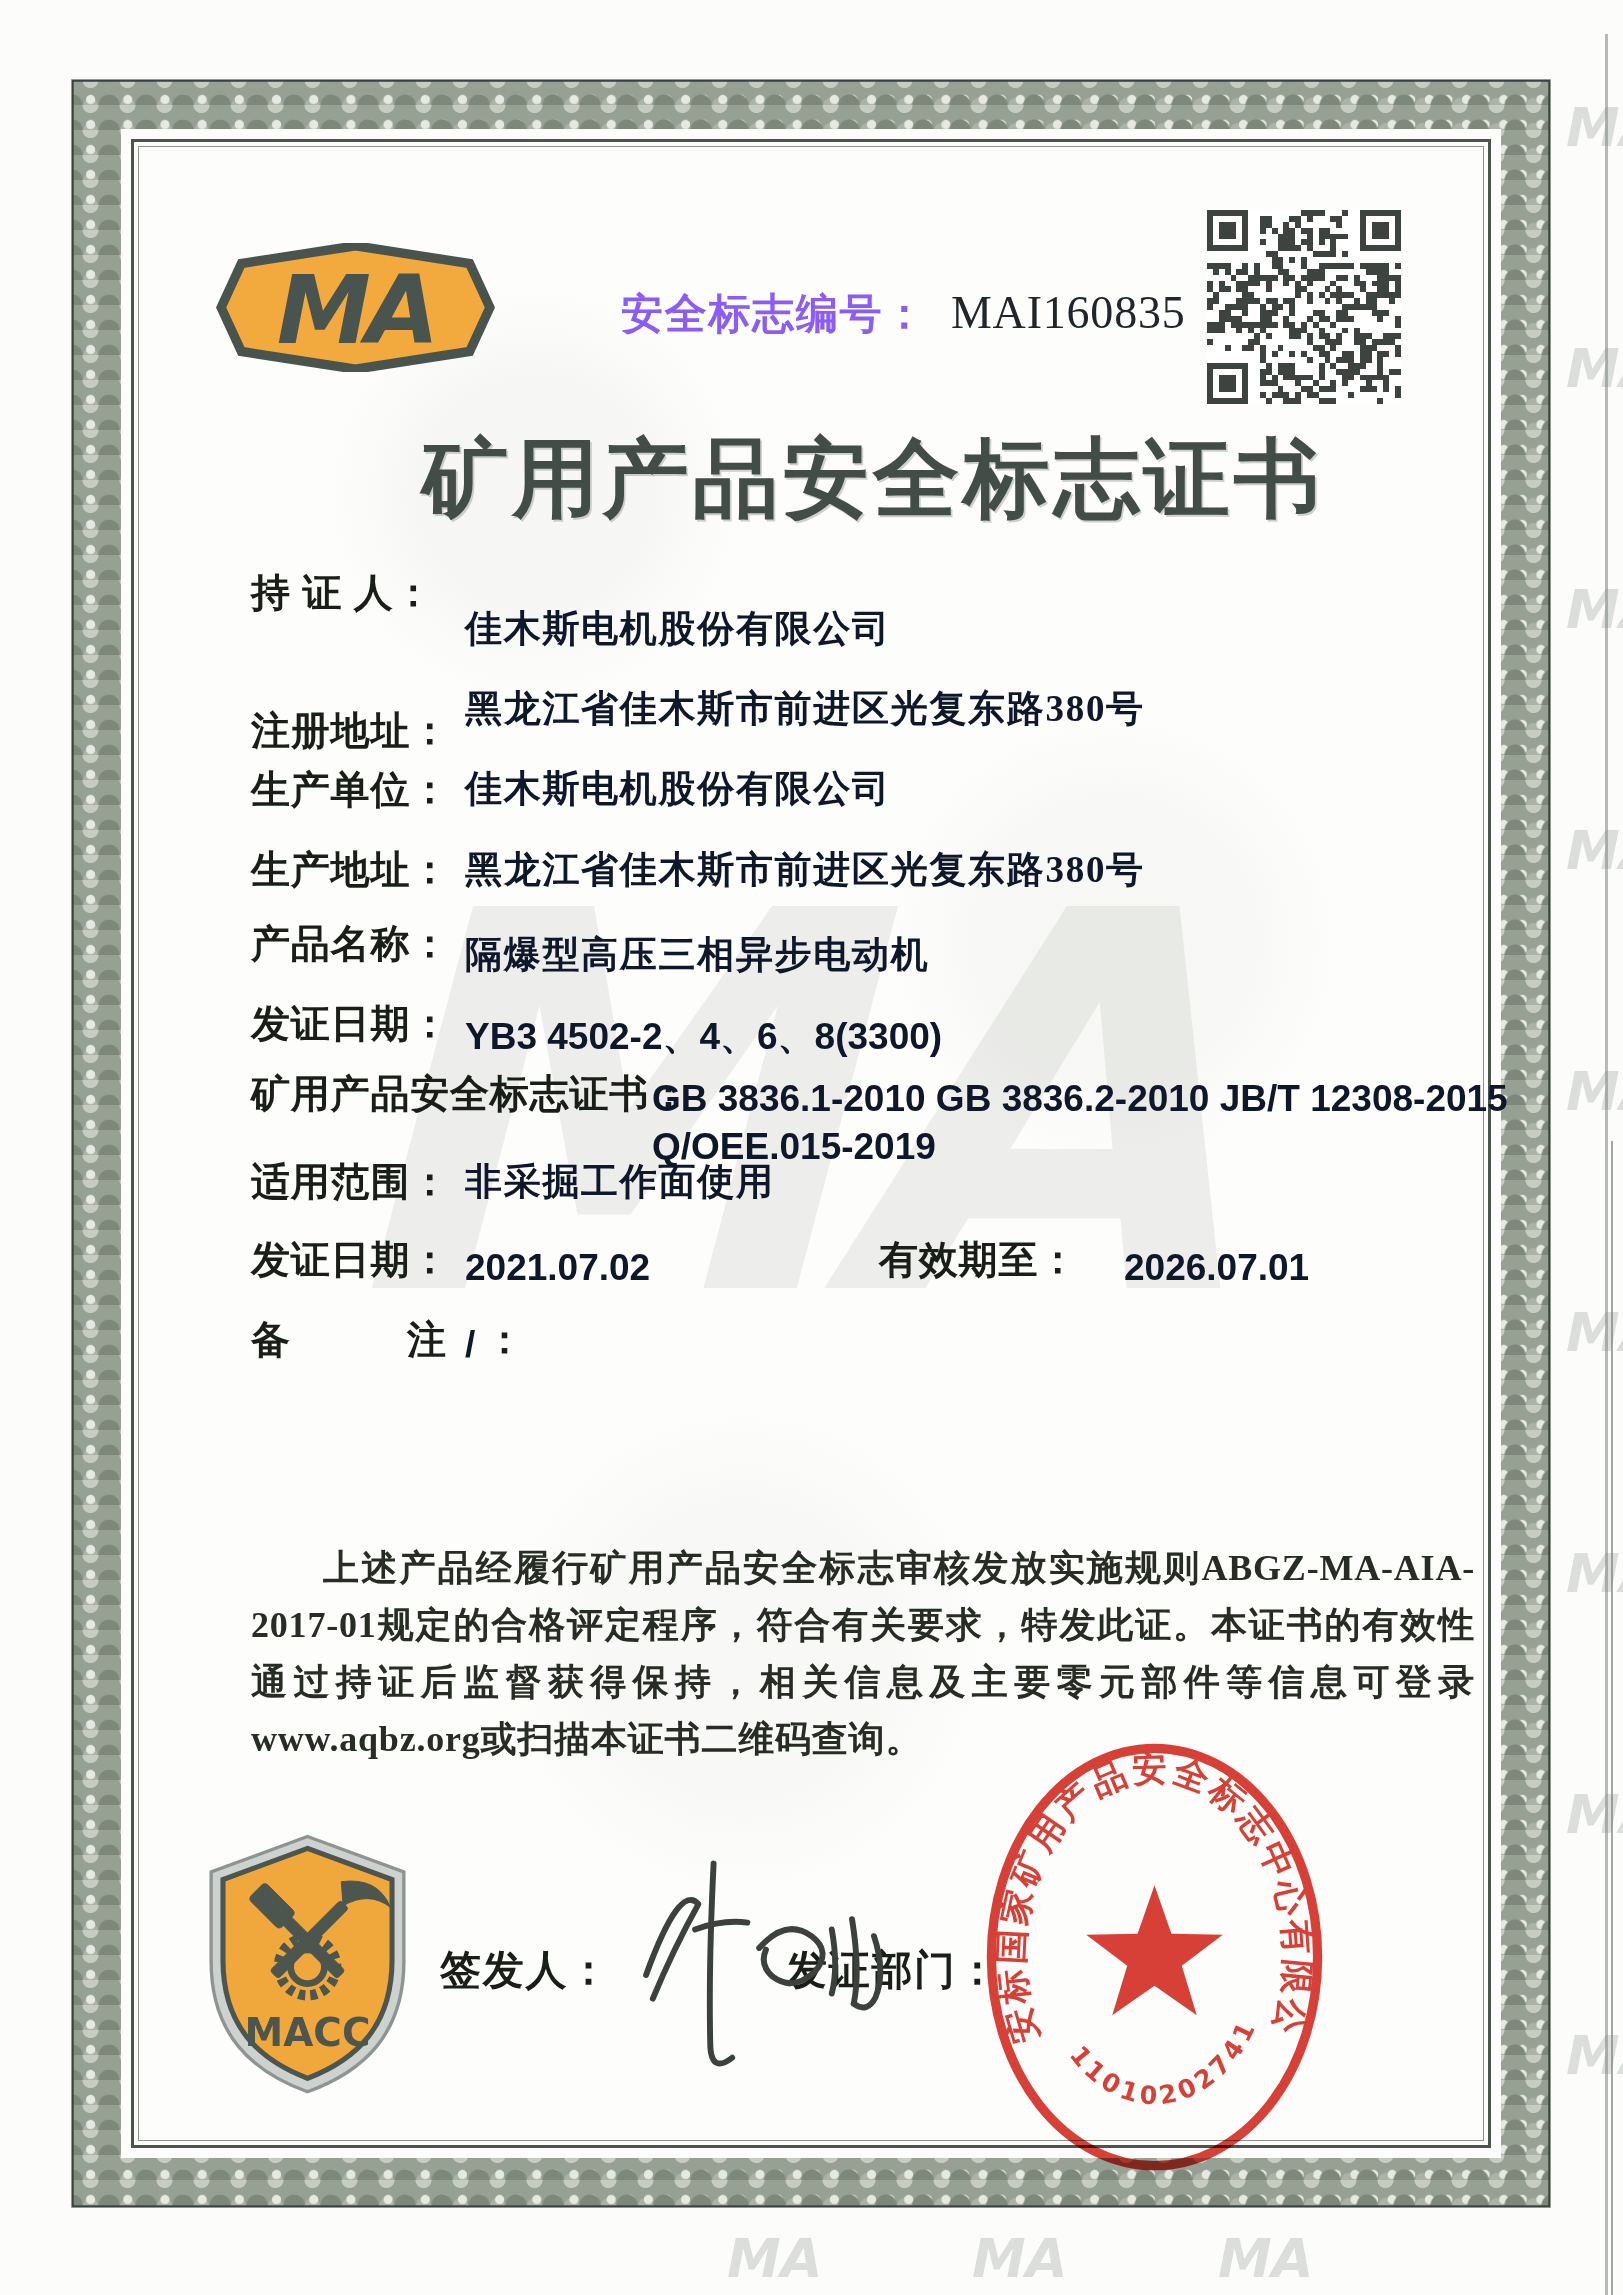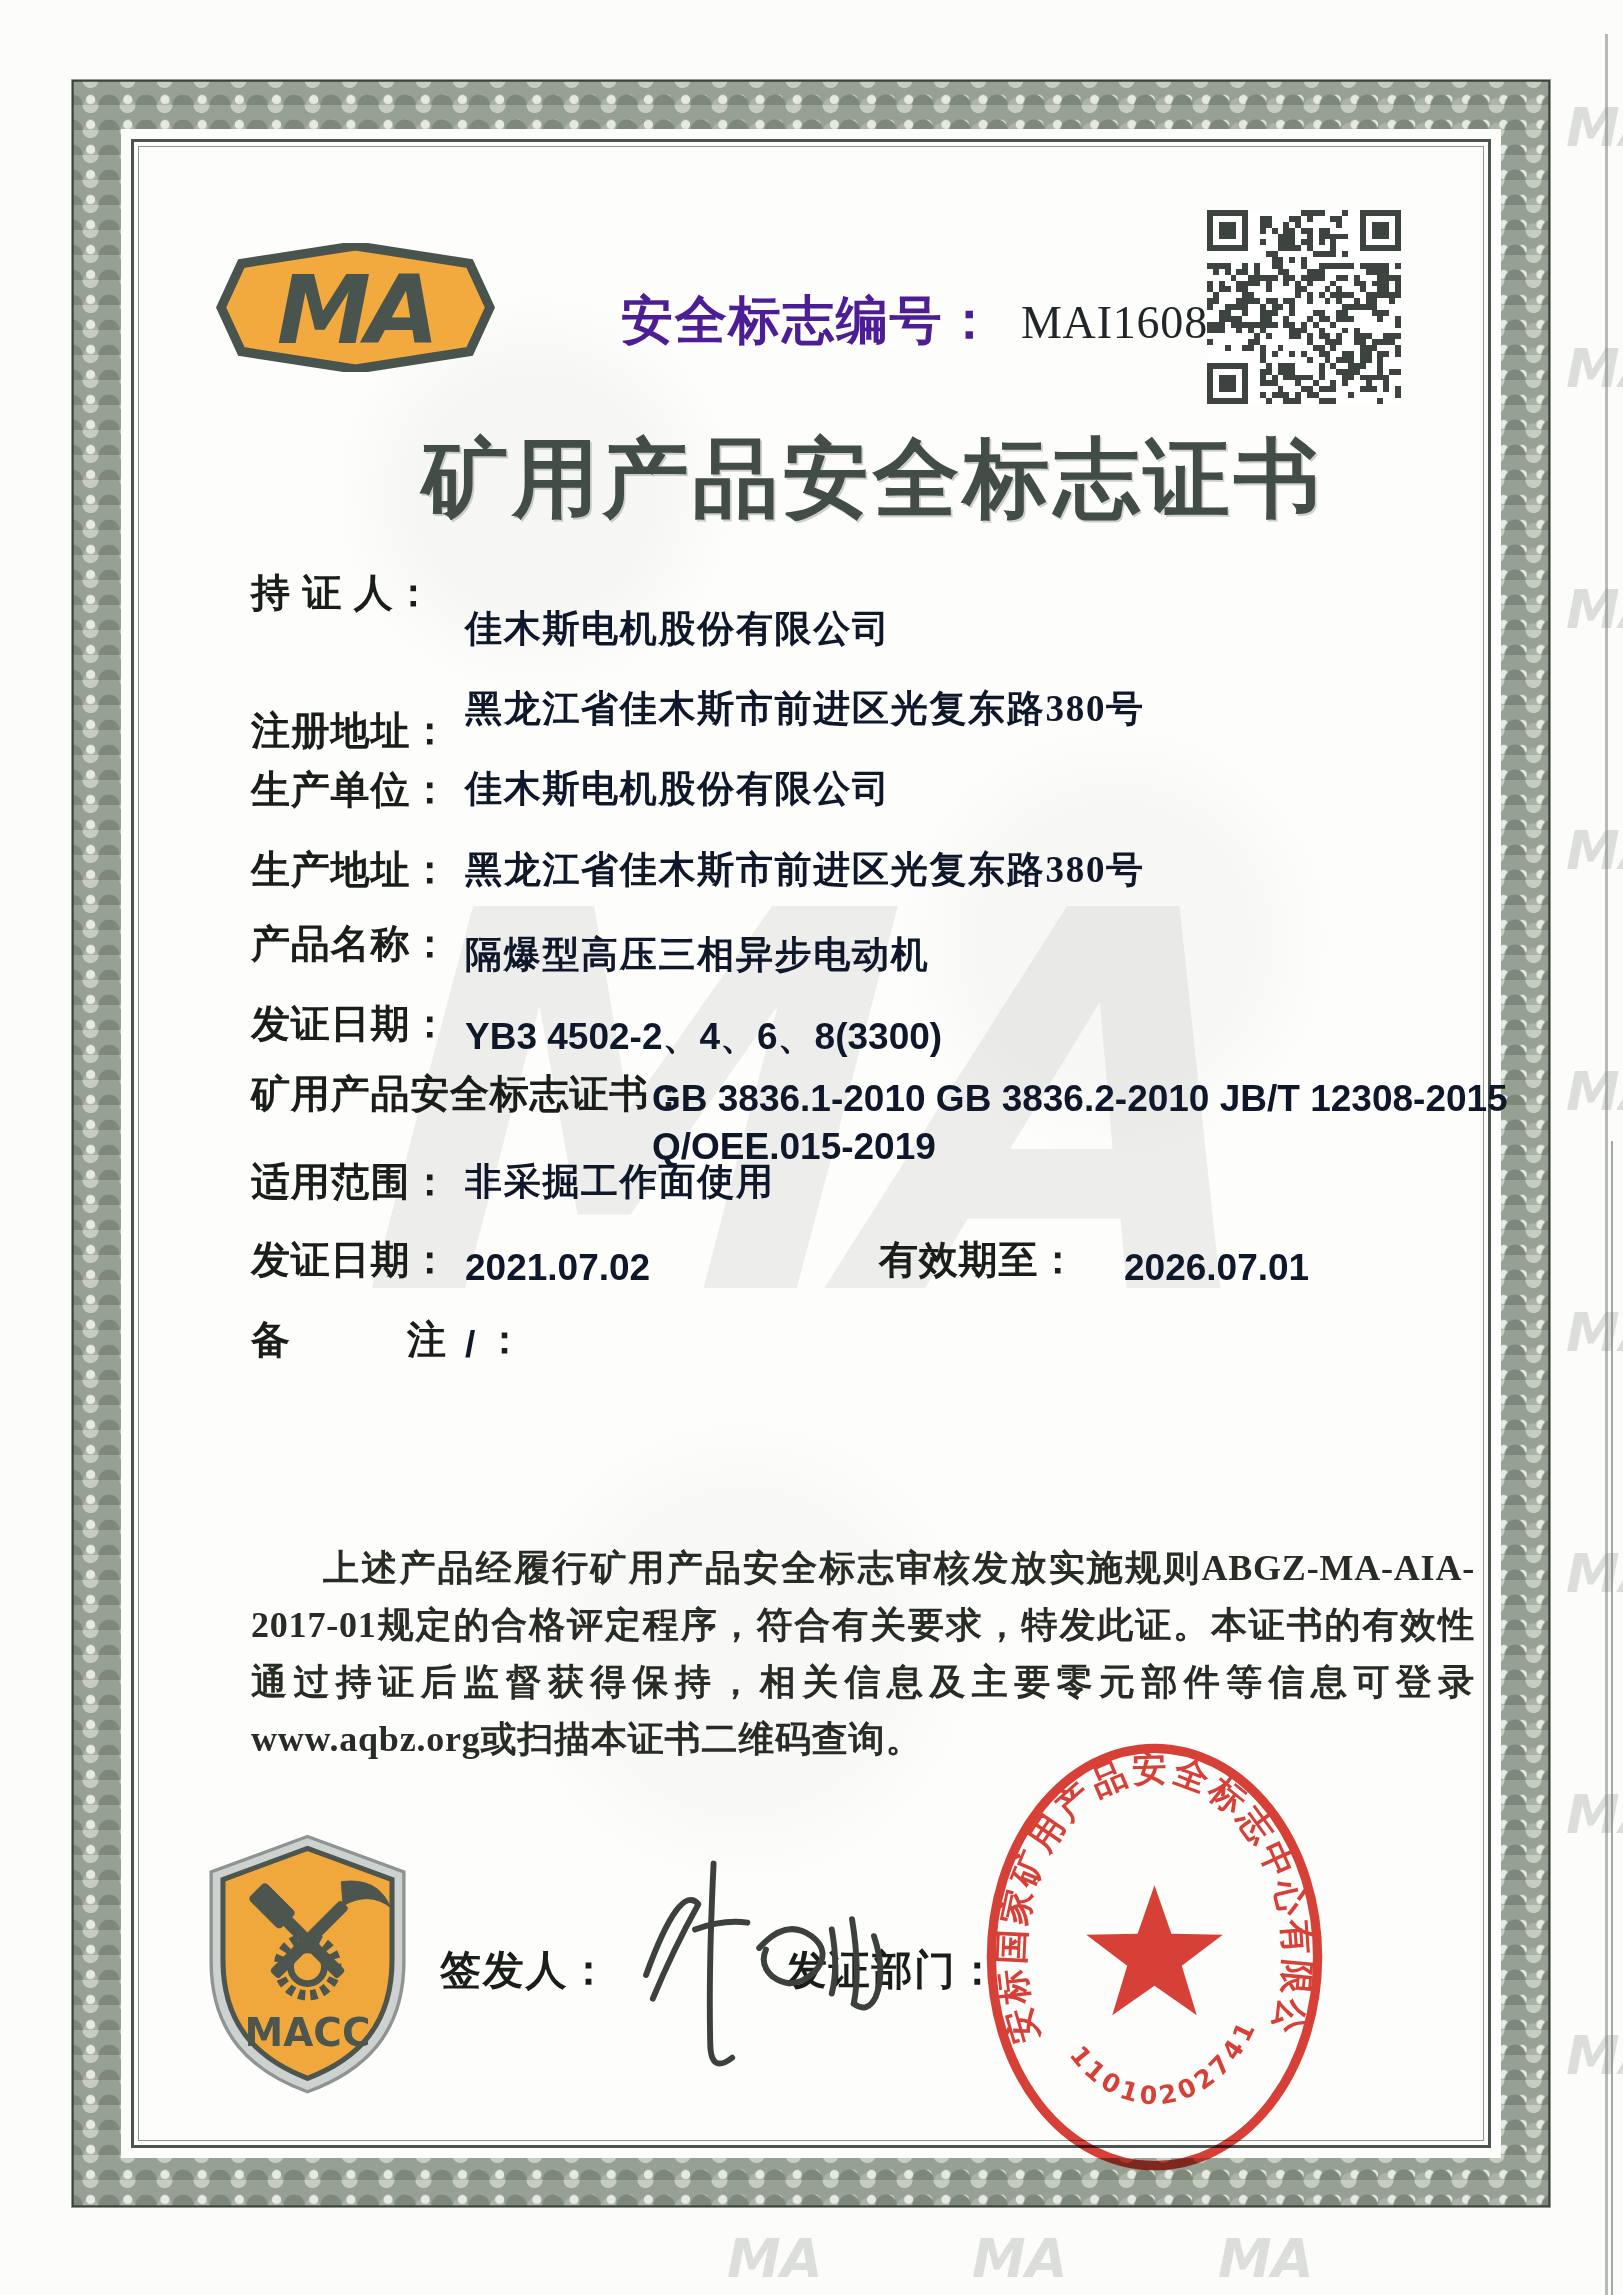--- a/index.html
+++ b/index.html
@@ -41,21 +41,21 @@
   .ghost{
     position:absolute;font-family:"DejaVu Sans","Liberation Sans",sans-serif;
     font-weight:bold;font-style:italic;font-size:54px;color:rgba(108,118,112,0.22);line-height:1;
   }
   
   .ma-badge{position:absolute;left:216px;top:243px;width:279px;height:129px;}
   .badge-letters{
     font-family:"DejaVu Sans","Liberation Sans",sans-serif;font-weight:bold;font-style:italic;
   }
   .serial-row{position:absolute;left:621px;top:286px;white-space:nowrap;}
-  .serial-label{font-family:Liberation Sans, sans-serif;font-weight:bold;font-size:52px;color:#4c1d95;letter-spacing:1.7px;}
+  .serial-label{font-family:Liberation Sans, sans-serif;font-weight:bold;font-size:42px;color:#8b5cf6;letter-spacing:1.7px;}
   .serial-value{font-family:"Liberation Serif","DejaVu Serif",serif;font-size:46px;color:#20262a;margin-left:24px;letter-spacing:0.8px;}
   .qr{position:absolute;left:1207px;top:210px;width:194px;height:194px;}
   
   .title{
     position:absolute;left:121px;top:421px;width:1504px;text-align:center;
     font-size:86px;font-weight:800;color:#424d48;letter-spacing:4.2px;
     font-family:"Liberation Serif","DejaVu Serif",serif;
     text-shadow:1.7px 1.7px 0 rgba(66,77,72,0.25);
     white-space:nowrap;
   }

